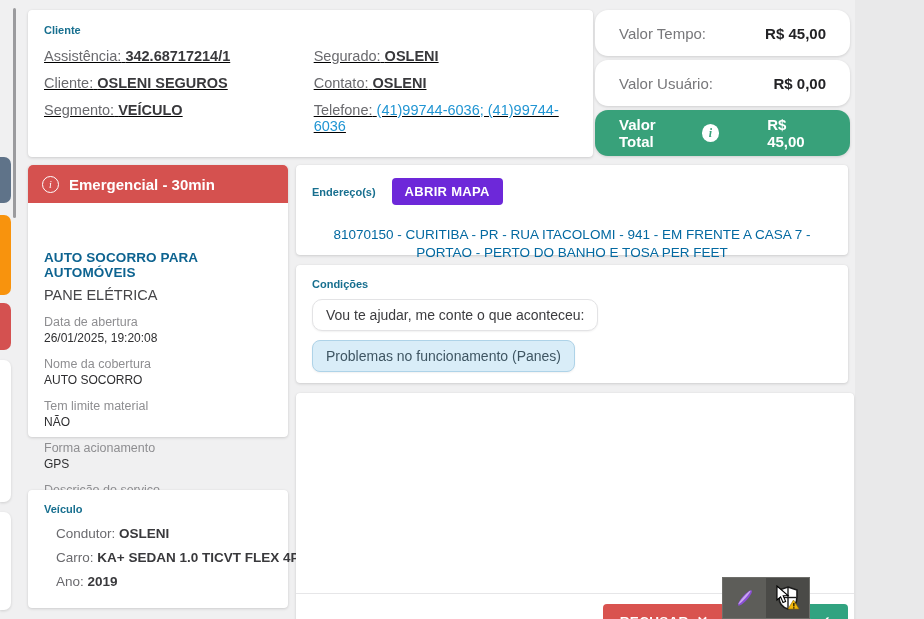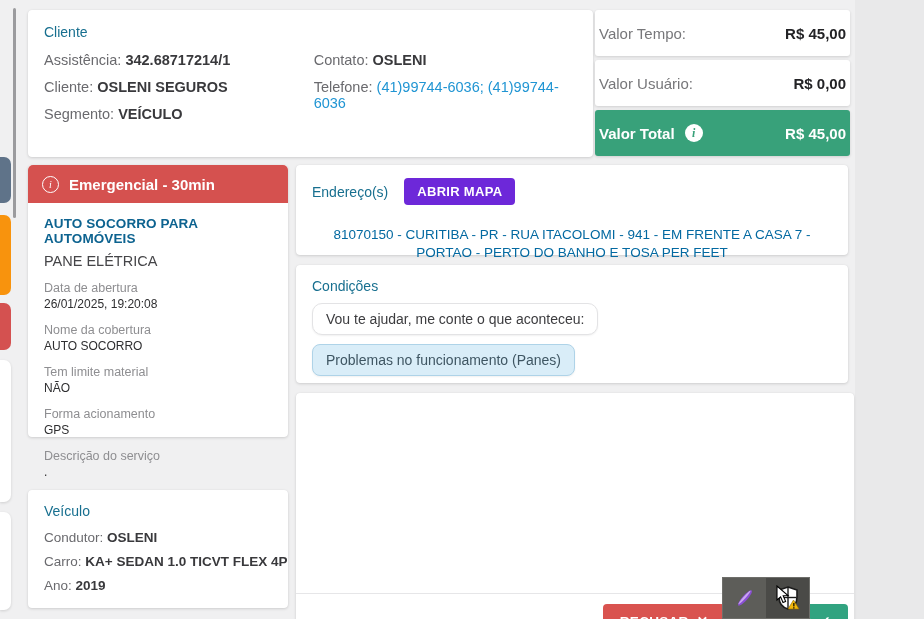--- a/index.html
+++ b/index.html
@@ -6,44 +6,44 @@
   body{
     width:924px;height:619px;overflow:hidden;position:relative;
     background:#f0f0f1;
     font-family:"Liberation Sans", sans-serif;
     -webkit-font-smoothing:antialiased;
   }
   .card{
     position:absolute;background:#fff;border-radius:4px;
     box-shadow:0 1px 3px rgba(0,0,0,.14), 0 0 1px rgba(0,0,0,.08);
   }
-  .card-title{color:#176f8f;font-weight:normal;font-size:14px;}
+  .card-title{color:#176f8f;font-weight:bold;font-size:11px;}
   .label-gray{color:#8e8e91;font-size:12.5px;}
   .field{font-size:14.5px;color:#6a6a6e;}
   .field b{color:#39393c;font-weight:600;}
   .right-strip{position:absolute;left:855px;top:0;width:69px;height:619px;background:#e9e9ea;}
 
   
   .edge-chip{position:absolute;left:0;width:11px;border-radius:0 7px 7px 0;}
   .edge-scrollbar{position:absolute;left:13px;top:8px;width:3px;height:210px;background:#9b9b9e;border-radius:2px;}
 
   
   #client-card{left:28px;top:10px;width:565px;height:147px;padding:14px 16px;box-sizing:border-box;}
-  #client-card .cols{display:flex;margin-top:12px;}
+  #client-card .cols{display:flex;margin-top:12px;text-decoration:underline;}
   #client-card .col{display:flex;flex-direction:column;gap:11px;}
   #client-card .col.left{width:284px;}
   .phone-link{color:#2095d3;}
 
   
   #values-panel{position:absolute;left:595px;top:10px;width:255px;}
   .value-row{
-    background:#fff;border-radius:3px;height:46px;margin-bottom:4px;
+    background:#fff;border-radius:13px;height:46px;margin-bottom:4px;
     box-shadow:0 1px 3px rgba(0,0,0,.14);
     display:flex;align-items:center;justify-content:space-between;
-    padding:0 4px;box-sizing:border-box;gap:48px;
+    padding:0 24px;box-sizing:border-box;gap:48px;
   }
   .value-row .vlabel{color:#77777a;font-size:15px;}
   .value-row .vvalue{color:#232326;font-size:15px;font-weight:bold;}
   .value-row.total{background:#38a17a;}
   .value-row.total .vlabel{color:#fff;font-weight:600;display:flex;align-items:center;gap:10px;}
   .value-row.total .vvalue{color:#fff;}
   .info-filled{
     display:inline-flex;width:18px;height:18px;border-radius:50%;background:#fff;
     color:#38a17a;font-size:12px;font-weight:bold;align-items:center;justify-content:center;
     font-family:"Liberation Serif",serif;font-style:italic;
@@ -56,29 +56,29 @@
     height:38px;background:#d5514f;border-radius:5px 5px 0 0;
     display:flex;align-items:center;gap:10px;padding-left:14px;
   }
   .banner .banner-text{color:#fff;font-weight:bold;font-size:15px;}
   .info-outline{
     display:inline-flex;width:17px;height:17px;border-radius:50%;border:1.5px solid #fff;
     color:#fff;font-size:10px;align-items:center;justify-content:center;
     font-family:"Liberation Serif",serif;font-style:italic;box-sizing:border-box;
   }
   .info-outline::before{content:"i";}
-  #service-card .body{padding:13px 16px;}
+  #service-card .body{padding:13px 16px;margin-top:34px;}
   .svc-title{color:#0d6390;font-weight:bold;font-size:13.5px;letter-spacing:.1px;}
   .svc-sub{color:#454548;font-size:14.5px;margin-top:7px;}
   .pair{margin-top:12px;}
   .pair .pv{color:#2e2e30;font-size:12px;font-weight:normal;margin-top:2px;}
 
   
   #vehicle-card{left:28px;top:490px;width:260px;height:118px;padding:13px 16px;box-sizing:border-box;}
-  #vehicle-card .rows{display:flex;flex-direction:column;gap:9px;margin-top:11px;}
+  #vehicle-card .rows{display:flex;flex-direction:column;gap:9px;margin-top:11px;margin-left:12px;}
   #vehicle-card .field{font-size:13.5px;white-space:nowrap;}
 
   
   #address-card{left:296px;top:165px;width:552px;height:90px;padding:13px 16px;box-sizing:border-box;}
   #address-card .hdr{display:flex;align-items:center;gap:16px;}
   .map-btn{
     background:#6d28d9;color:#fff;border:none;border-radius:4px;
     font-weight:bold;font-size:13px;letter-spacing:.3px;padding:6px 13px;cursor:pointer;
     font-family:inherit;
   }
@@ -131,20 +131,21 @@
 
 <div class="card" id="client-card">
   <div class="card-title">Cliente</div>
   <div class="cols">
     <div class="col left">
       <div class="field"><span>Assistência:</span> <b>342.68717214/1</b></div>
       <div class="field"><span>Cliente:</span> <b>OSLENI SEGUROS</b></div>
       <div class="field"><span>Segmento:</span> <b>VEÍCULO</b></div>
     </div>
     <div class="col">
+      <div class="field"><span>Segurado:</span> <b>OSLENI</b></div>
       <div class="field"><span>Contato:</span> <b>OSLENI</b></div>
       <div class="field"><span>Telefone:</span> <span class="phone-link">(41)99744-6036; (41)99744-6036</span></div>
     </div>
   </div>
 </div>
 
 <div id="values-panel">
   <div class="value-row">
     <span class="vlabel">Valor Tempo:</span>
     <span class="vvalue">R$ 45,00</span>

